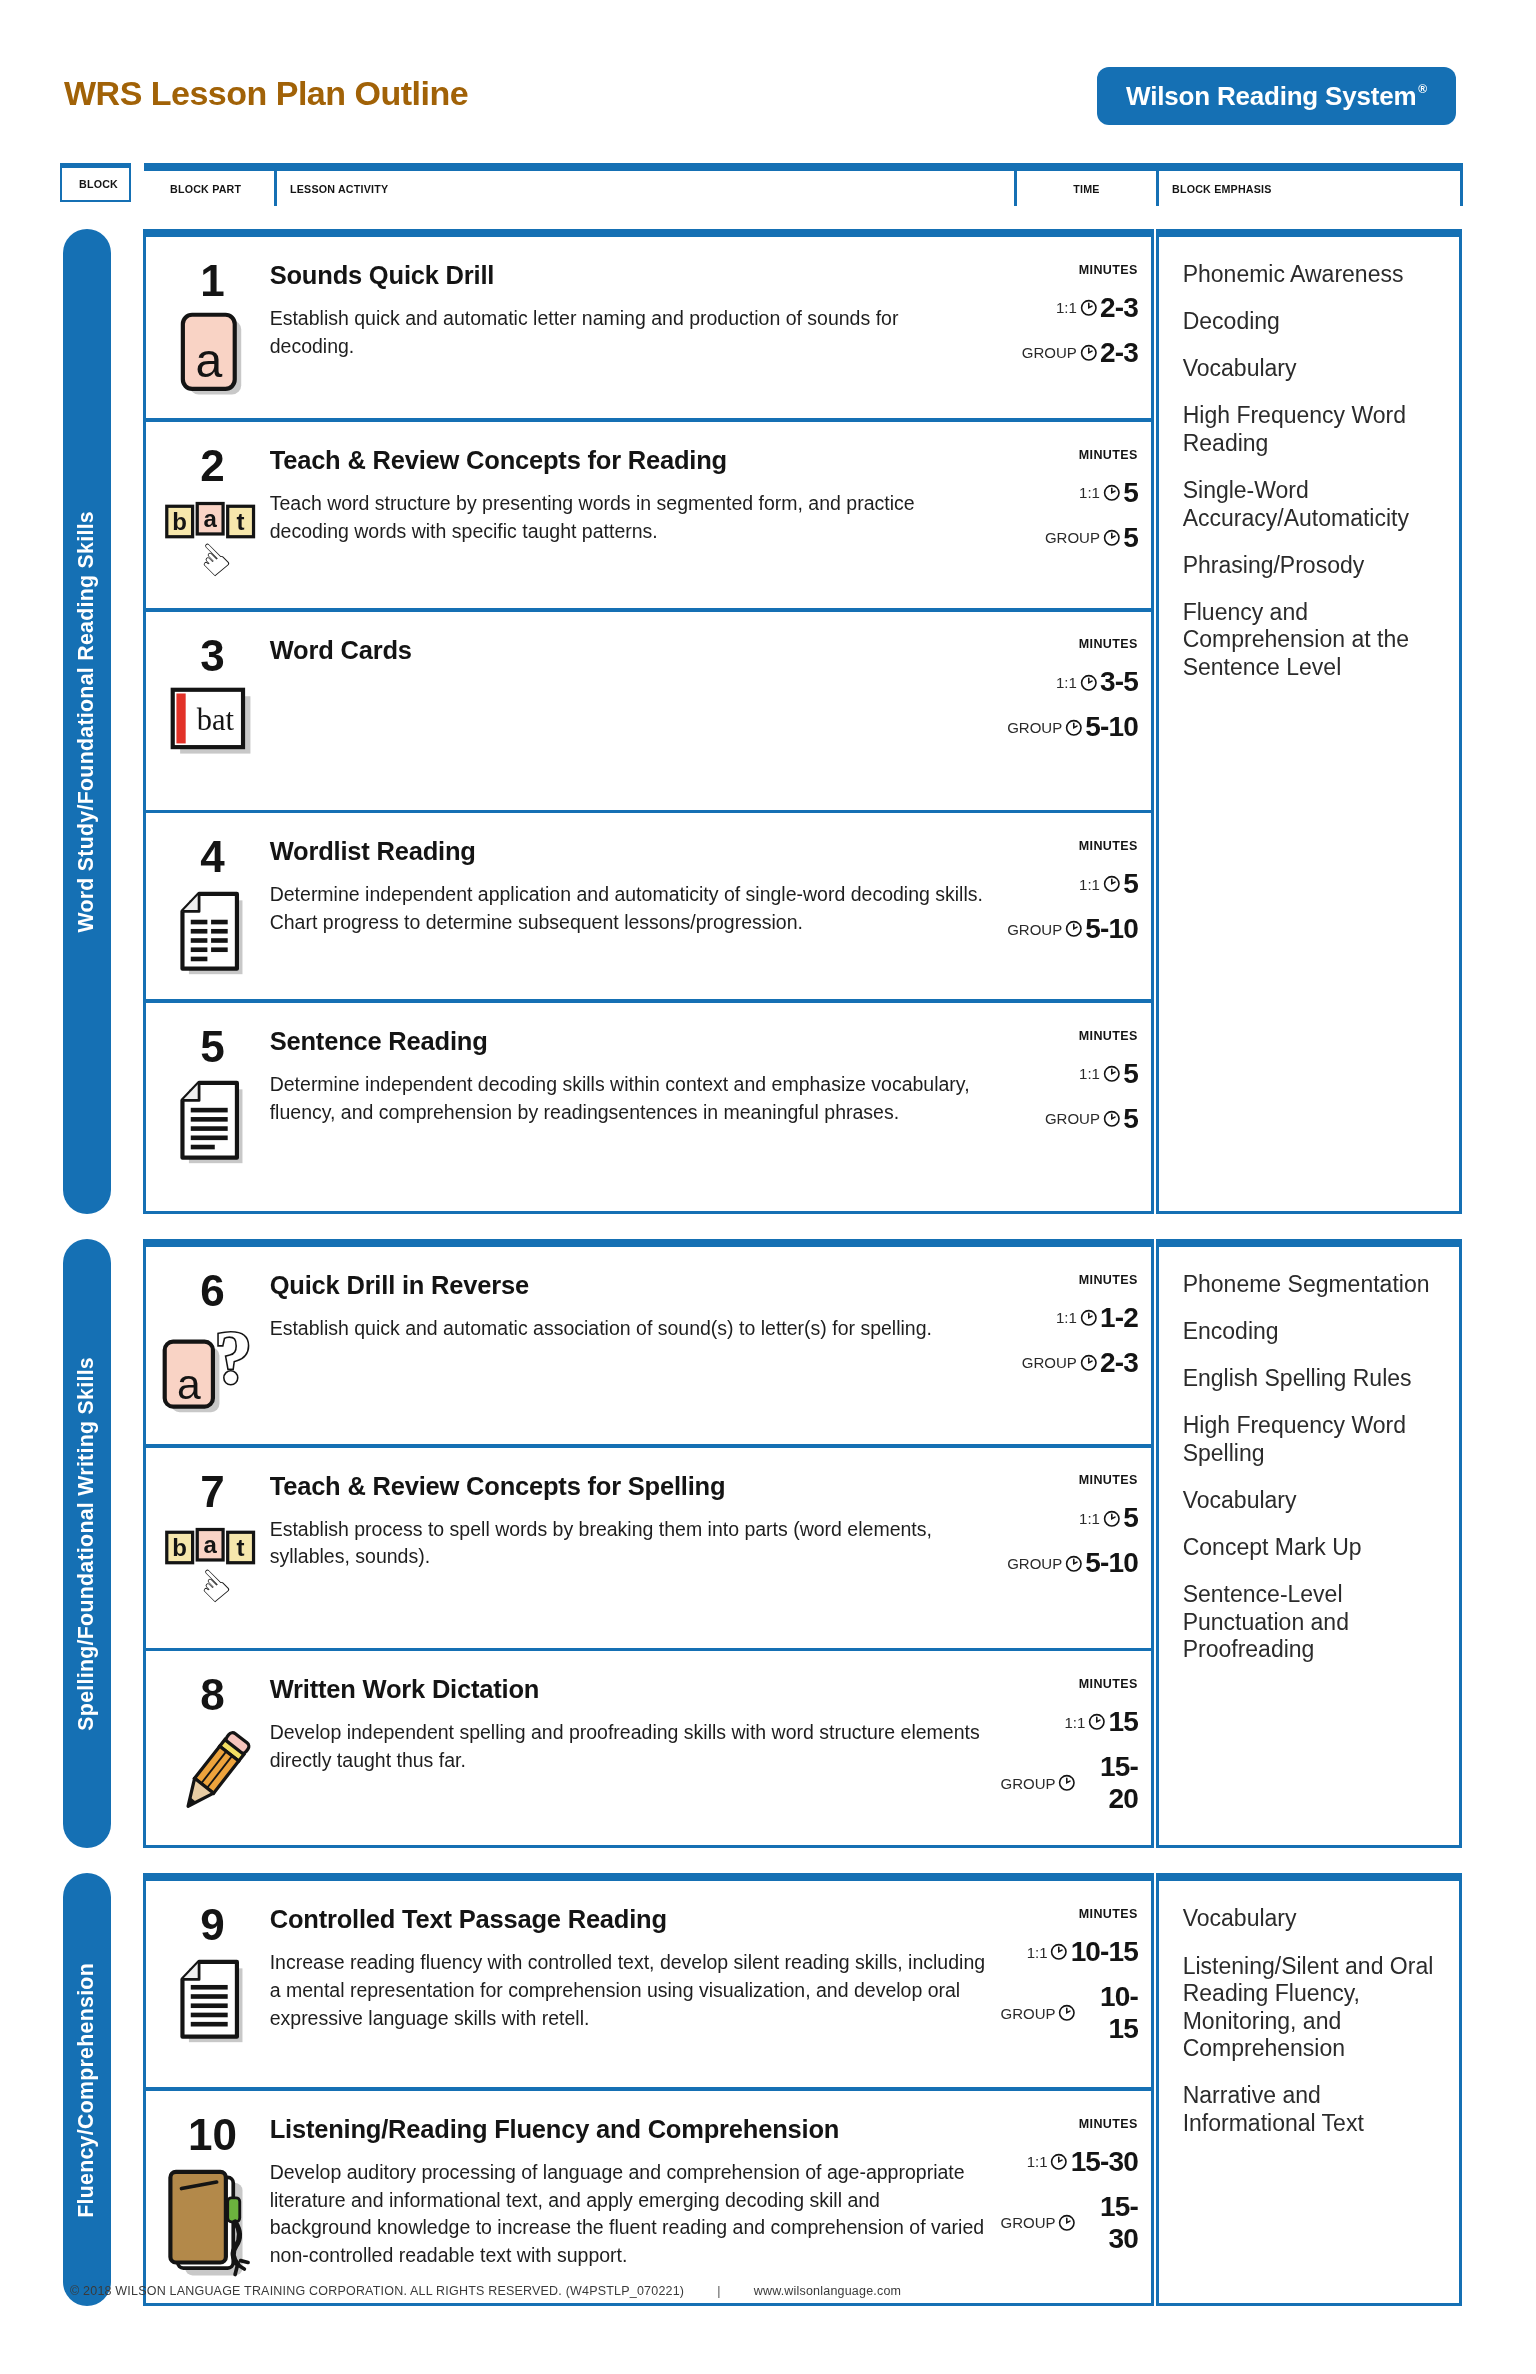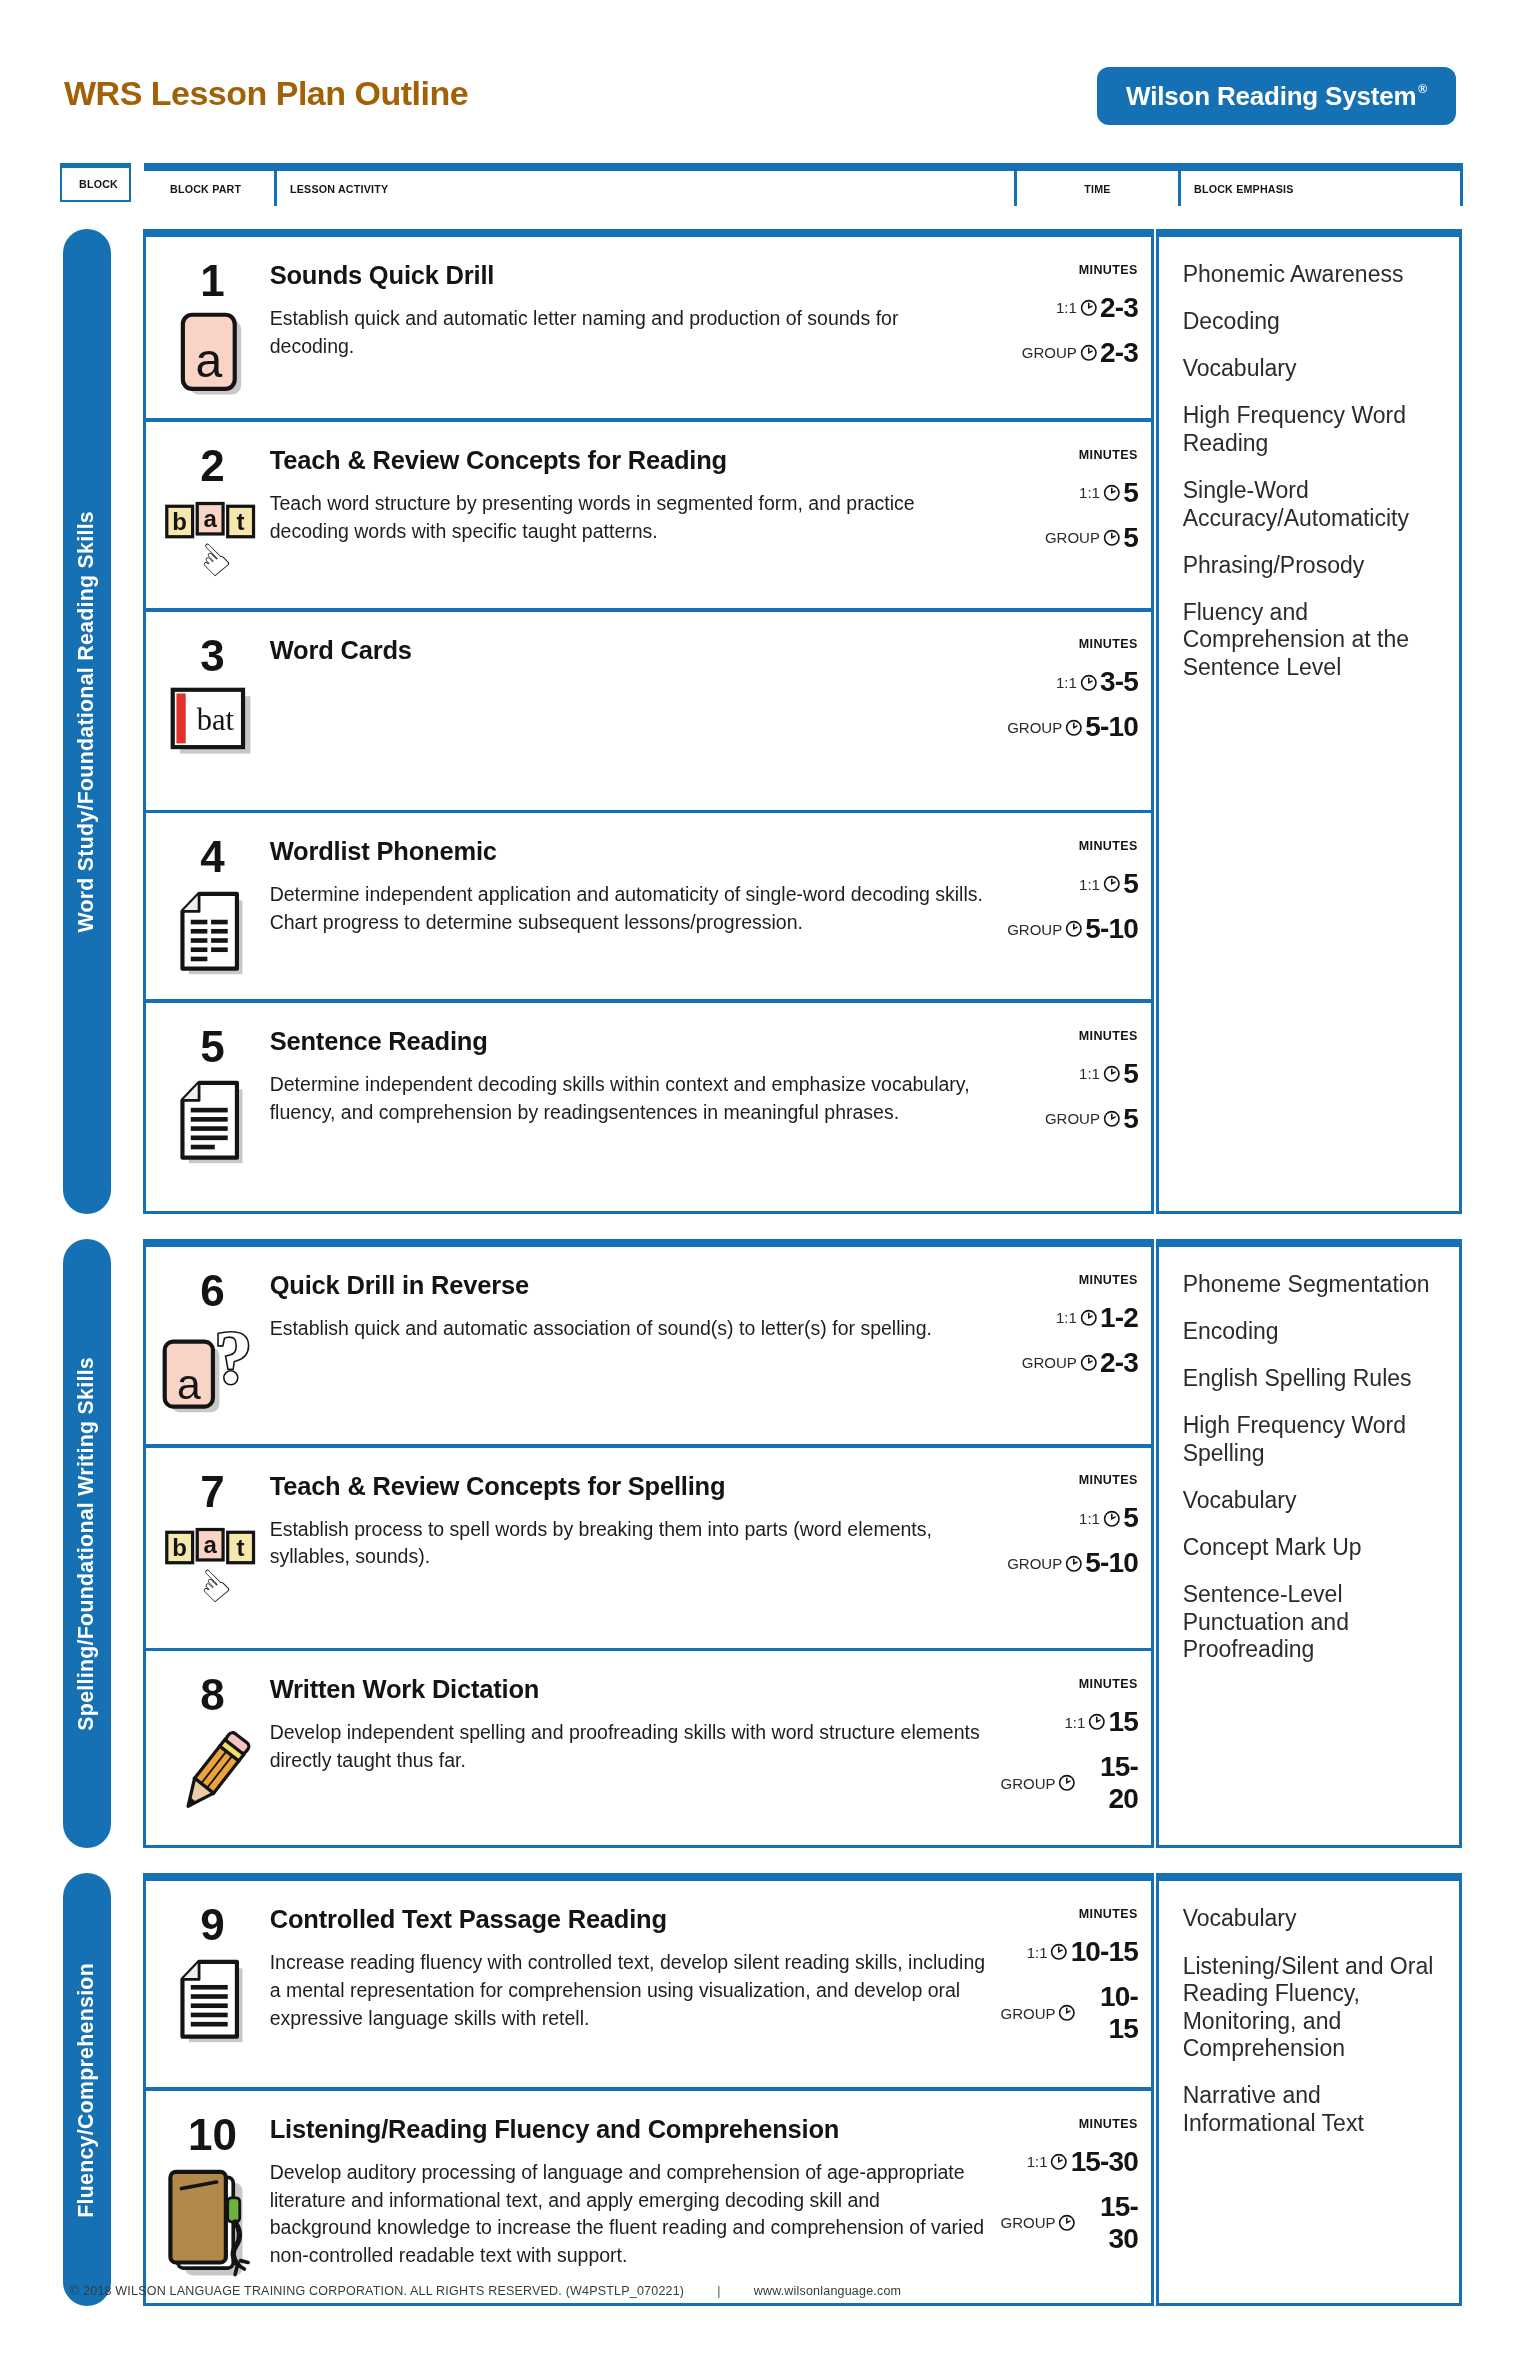--- a/index.html
+++ b/index.html
@@ -32,21 +32,21 @@
   }
   .main-head { position: absolute; left: 144px; top: 163px; width: 1319px; }
   .main-head .bar { height: 8.3px; background: var(--blue); }
   .main-head .labels { display: flex; height: 35px; }
   .main-head .cell {
     display: flex; align-items: center;
     font-size: 10.7px; font-weight: 700; color: #141414; letter-spacing: 0.2px;
   }
   .c-part { width: 130px; padding-left: 26px; }
   .c-act  { width: 740px; padding-left: 13px; border-left: 3.7px solid var(--blue); }
-  .c-time { width: 164px; justify-content: center; border-left: 3.7px solid var(--blue); }
+  .c-time { width: 142px; justify-content: center; border-left: 3.7px solid var(--blue); }
   .c-emph { flex: 1; padding-left: 13px; border-left: 3.7px solid var(--blue); border-right: 3.7px solid var(--blue); }
   
   .blocks {
     position: absolute; left: 60px; top: 229px; width: 1402px;
     display: flex; flex-direction: column; gap: 25px;
   }
   .block-row { display: flex; align-items: stretch; }
   .pill {
     width: 48px; margin-left: 2.8px; margin-right: 32px;
     background: var(--blue); border-radius: 24px;
@@ -252,21 +252,21 @@
                     <rect x="38" y="43" width="18" height="5"></rect>
                     <rect x="16" y="53" width="18" height="5"></rect>
                     <rect x="38" y="53" width="18" height="5"></rect>
                     <rect x="16" y="63" width="18" height="5"></rect>
                     <rect x="38" y="63" width="18" height="5"></rect>
                     <rect x="16" y="73" width="18" height="5"></rect>
                   </g>
                 </svg></div>
     </div>
     <div class="content">
-      <h3 class="a-title">Wordlist Phonemic</h3>
+      <h3 class="a-title">Wordlist Reading</h3>
       <p class="a-desc">Determine independent application and automaticity of single-word decoding skills. Chart progress to determine subsequent lessons/progression.</p>
     </div>
     <div class="times">
       <div class="minutes">MINUTES</div>
       <div class="trow">
         <span class="tlabel">1:1</span>
         <span class="clock">
                   <svg width="17.6" height="17.6" viewBox="0 0 20 20">
                     <circle cx="10" cy="10" r="8.2" fill="none" stroke="#141414" stroke-width="1.8"></circle>
                     <path d="M10 5 V10 L13.6 8.1" fill="none" stroke="#141414" stroke-width="1.8" stroke-linecap="round"></path>

